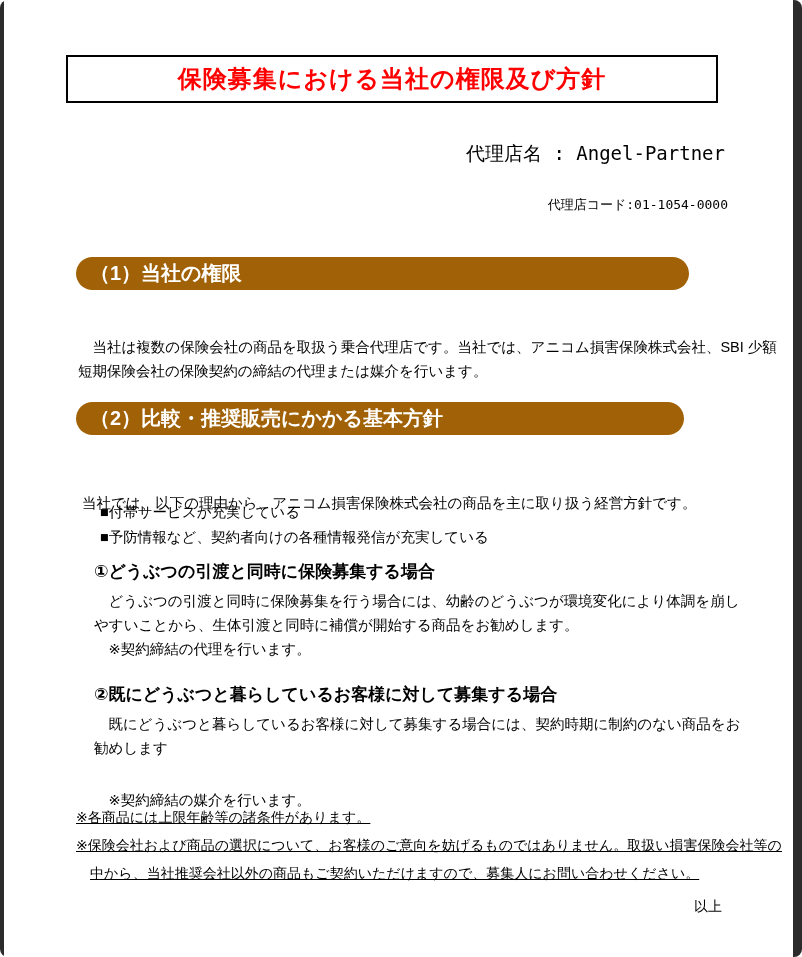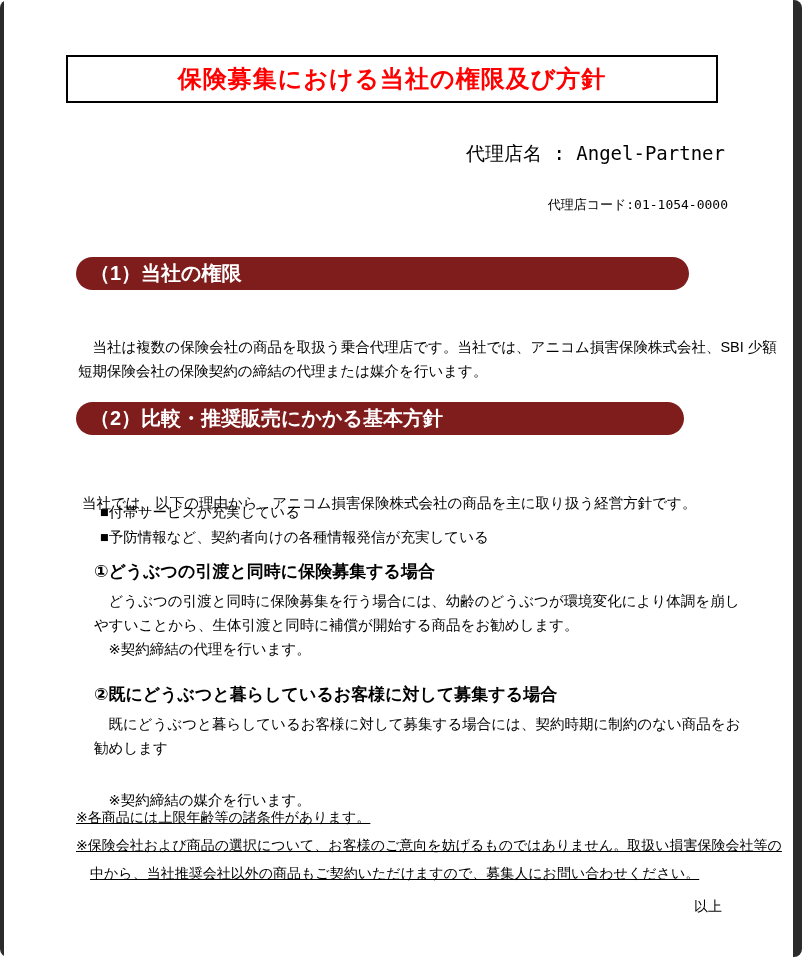--- a/index.html
+++ b/index.html
@@ -60,21 +60,21 @@
     font-size: 13px;
     font-family: "DejaVu Sans Mono", "Liberation Mono", monospace;
     white-space: nowrap;
     margin-top: 15px;
   }
 
   .heading-bar {
     position: absolute;
     left: 76px;
     height: 33px;
-    background: #7f1d1d;
+    background: #a16207;
     border-radius: 17px;
     color: #ffffff;
     font-size: 20px;
     font-weight: bold;
     line-height: 33px;
     padding-left: 14px;
     box-sizing: border-box;
     white-space: nowrap;
   }
   #section1-bar { top: 257px; width: 613px; }

